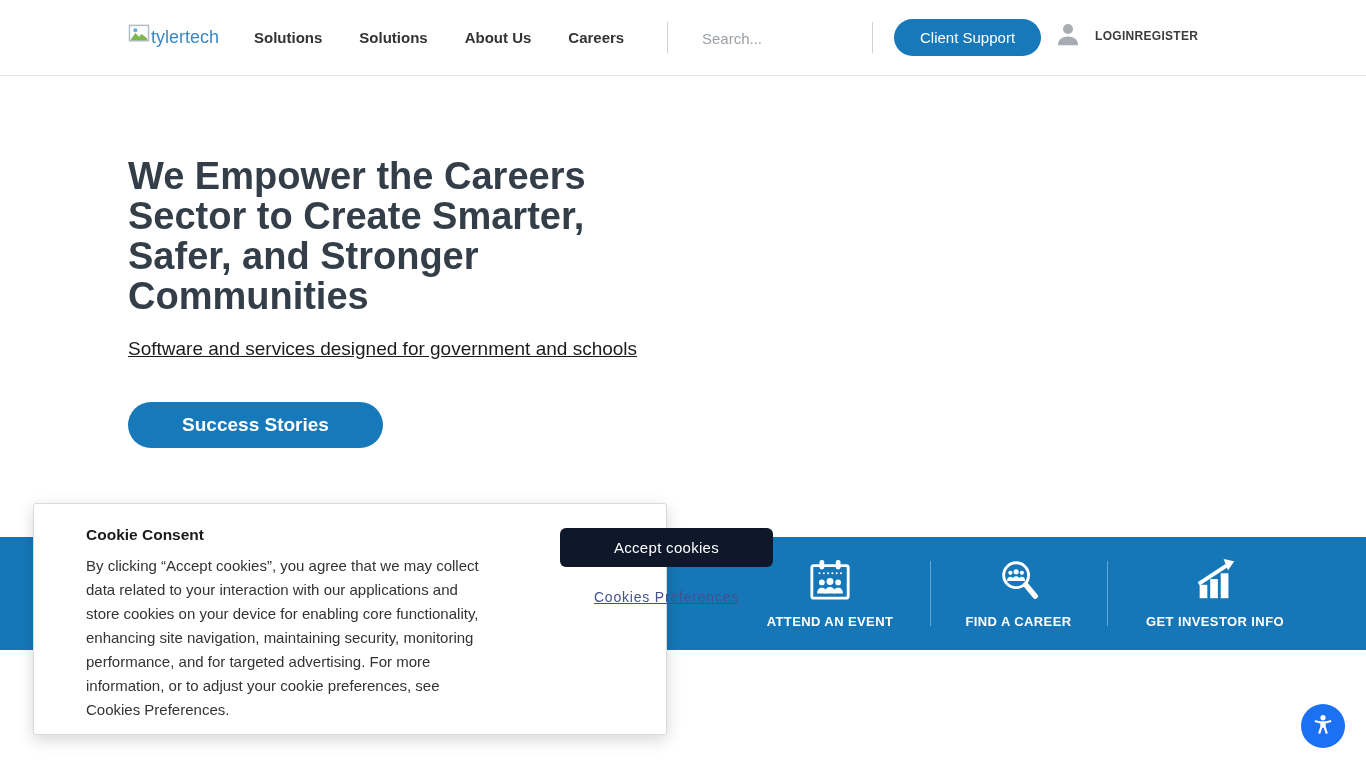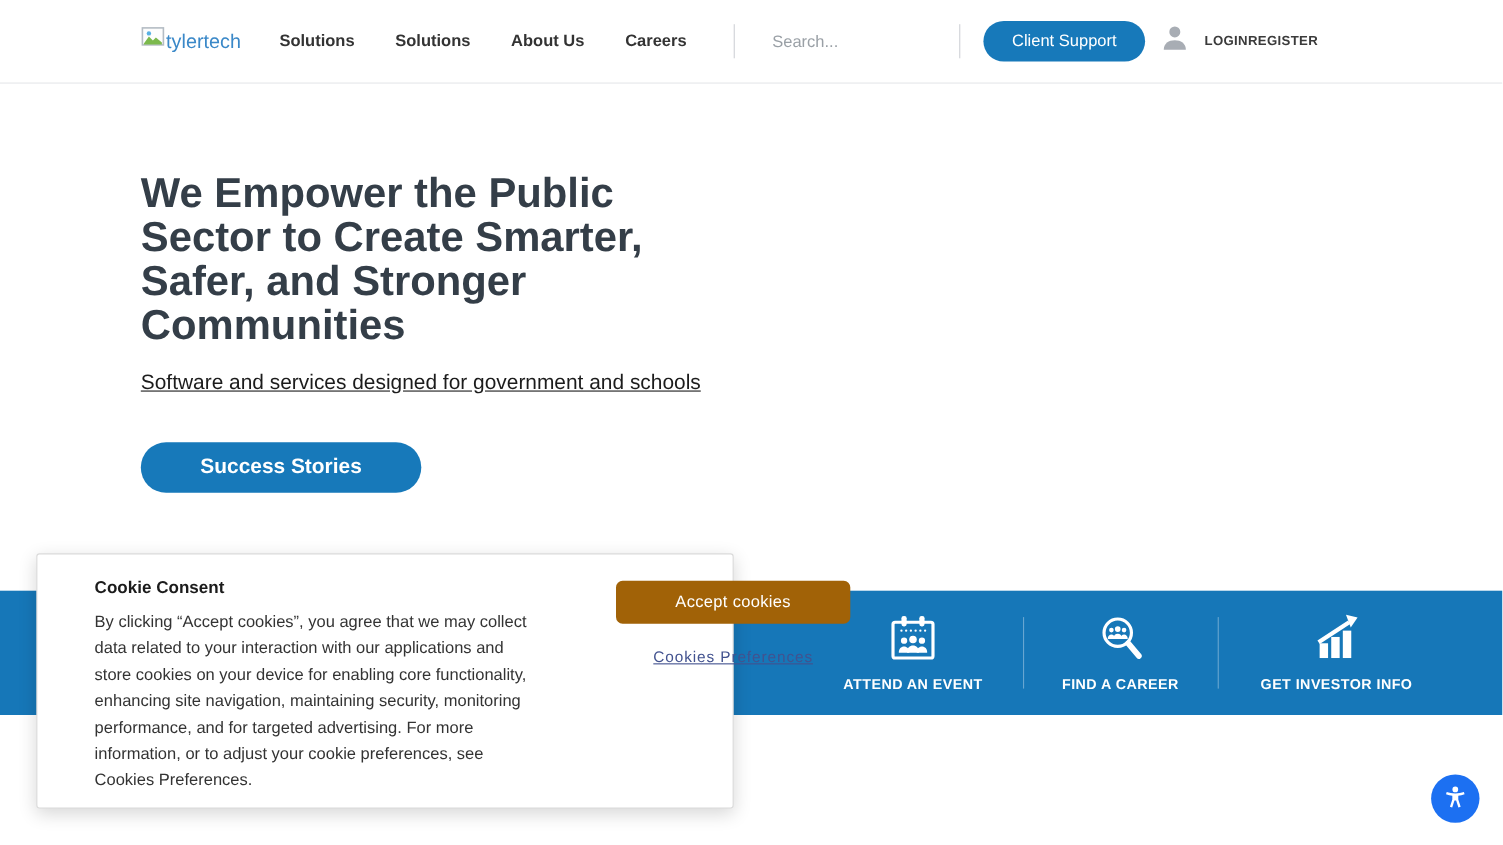--- a/index.html
+++ b/index.html
@@ -45,21 +45,21 @@
   .ql-3{left:1107px;width:216px;}
   .ql-div{position:absolute;top:24px;width:1px;height:65px;background:rgba(255,255,255,.35);}
   .ql-div.d1{left:930px;} .ql-div.d2{left:1107px;}
 
   
   .cookie{position:absolute;left:33px;top:503px;width:634px;height:232px;background:#fff;z-index:5;
           border:1px solid #dadada;border-radius:3px;box-shadow:0 5px 16px rgba(0,0,0,.16);box-sizing:border-box;}
   .cookie-title{position:absolute;left:52px;top:22px;font-size:15.5px;font-weight:bold;color:#1b1b1b;}
   .cookie-body{position:absolute;left:52px;top:50px;font-size:15px;line-height:24px;color:#333;}
   .btn-accept{position:absolute;left:526px;top:24px;width:213px;height:39px;border:none;cursor:pointer;
-              border-radius:6px;background:#a16207;color:#fff;font-family:"Liberation Sans",sans-serif;
+              border-radius:6px;background:#0f172a;color:#fff;font-family:"Liberation Sans",sans-serif;
               font-size:15px;letter-spacing:.3px;}
   .link-prefs{position:absolute;left:526px;top:85px;width:213px;text-align:center;font-size:14px;
               color:#42528f;text-decoration:underline;letter-spacing:.8px;cursor:pointer;}
 
   
   .a11y{position:absolute;left:1301px;top:704px;width:44px;height:44px;border:none;border-radius:50%;
         background:#1c70f2;z-index:6;cursor:pointer;display:flex;align-items:center;justify-content:center;}
 </style>
 </head>
 <body>
@@ -99,21 +99,21 @@
           <path d="M4 20.5c0-4.1 3.6-6.5 8-6.5s8 2.4 8 6.5v.5H4z"></path>
         </svg>
       </span>
       <span class="account-links">
         <a>LOGIN</a>
         <a>REGISTER</a>
       </span>
     </div>
   </header>
 
-  <h1 class="hero-heading"><span>We Empower the Public</span><br><span>Sector to Create Smarter,</span><br><span>Safer, and Stronger</span><br><span>Communities</span></h1>
+  <h1 class="hero-heading"><span>We Empower the Careers</span><br><span>Sector to Create Smarter,</span><br><span>Safer, and Stronger</span><br><span>Communities</span></h1>
 
   <p class="hero-sub">Software and services designed for government and schools</p>
 
   <button class="btn-cta">Success Stories</button>
 
   <section class="quick-links">
     <span class="ql-div d1"></span>
     <span class="ql-div d2"></span>
 
     <a class="ql-item ql-1">

